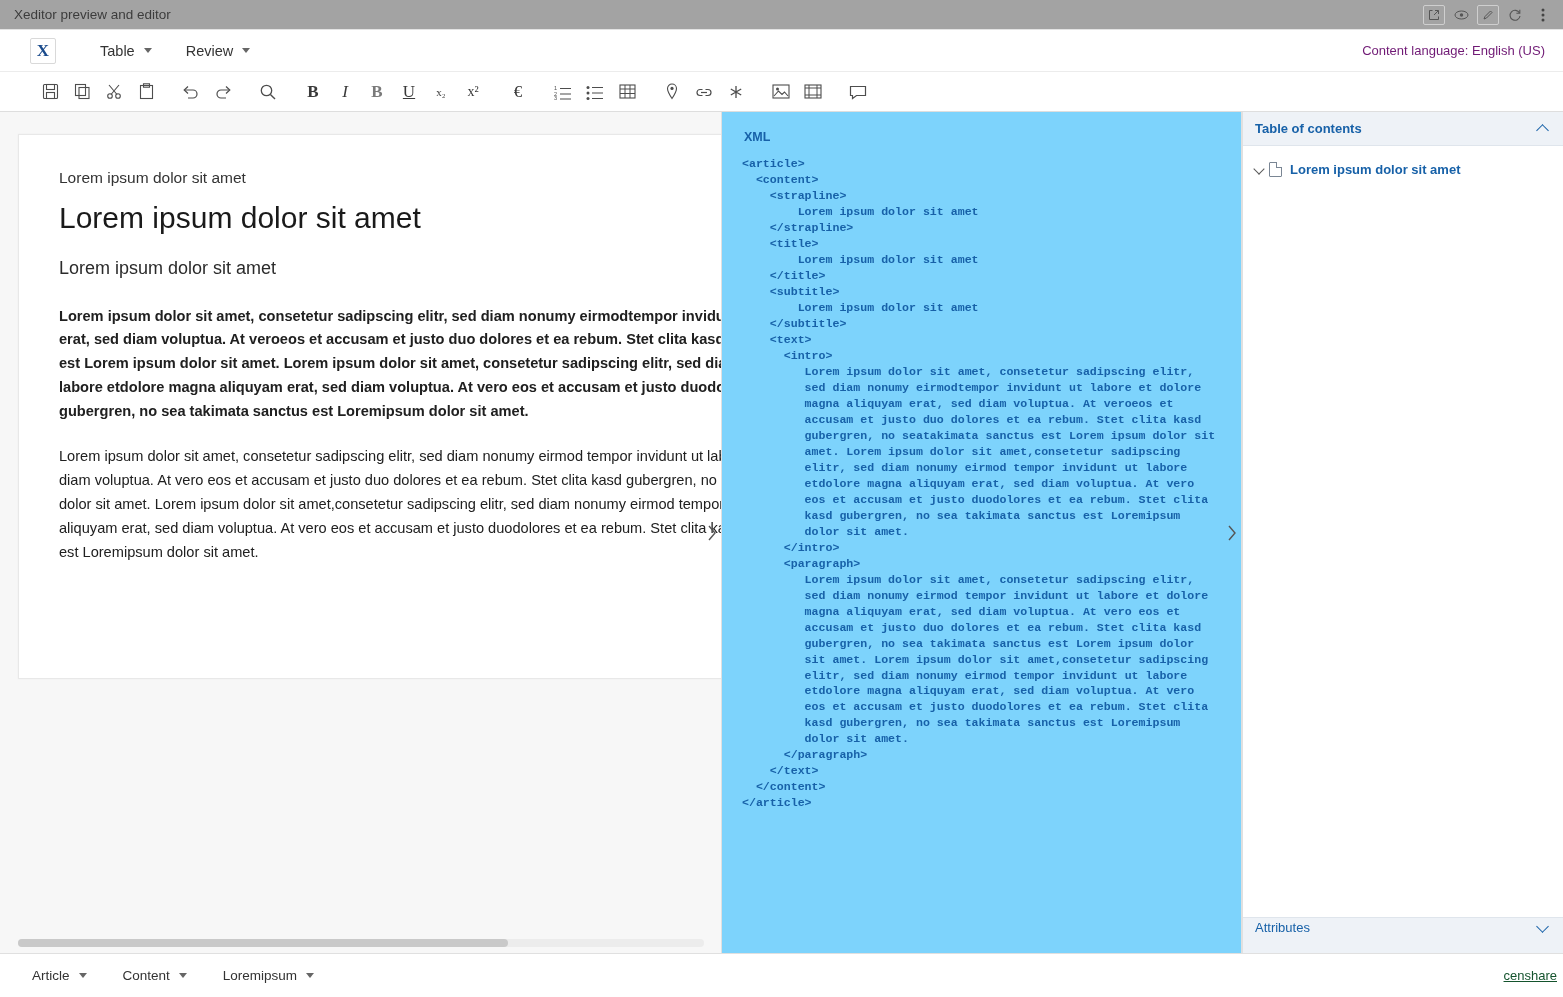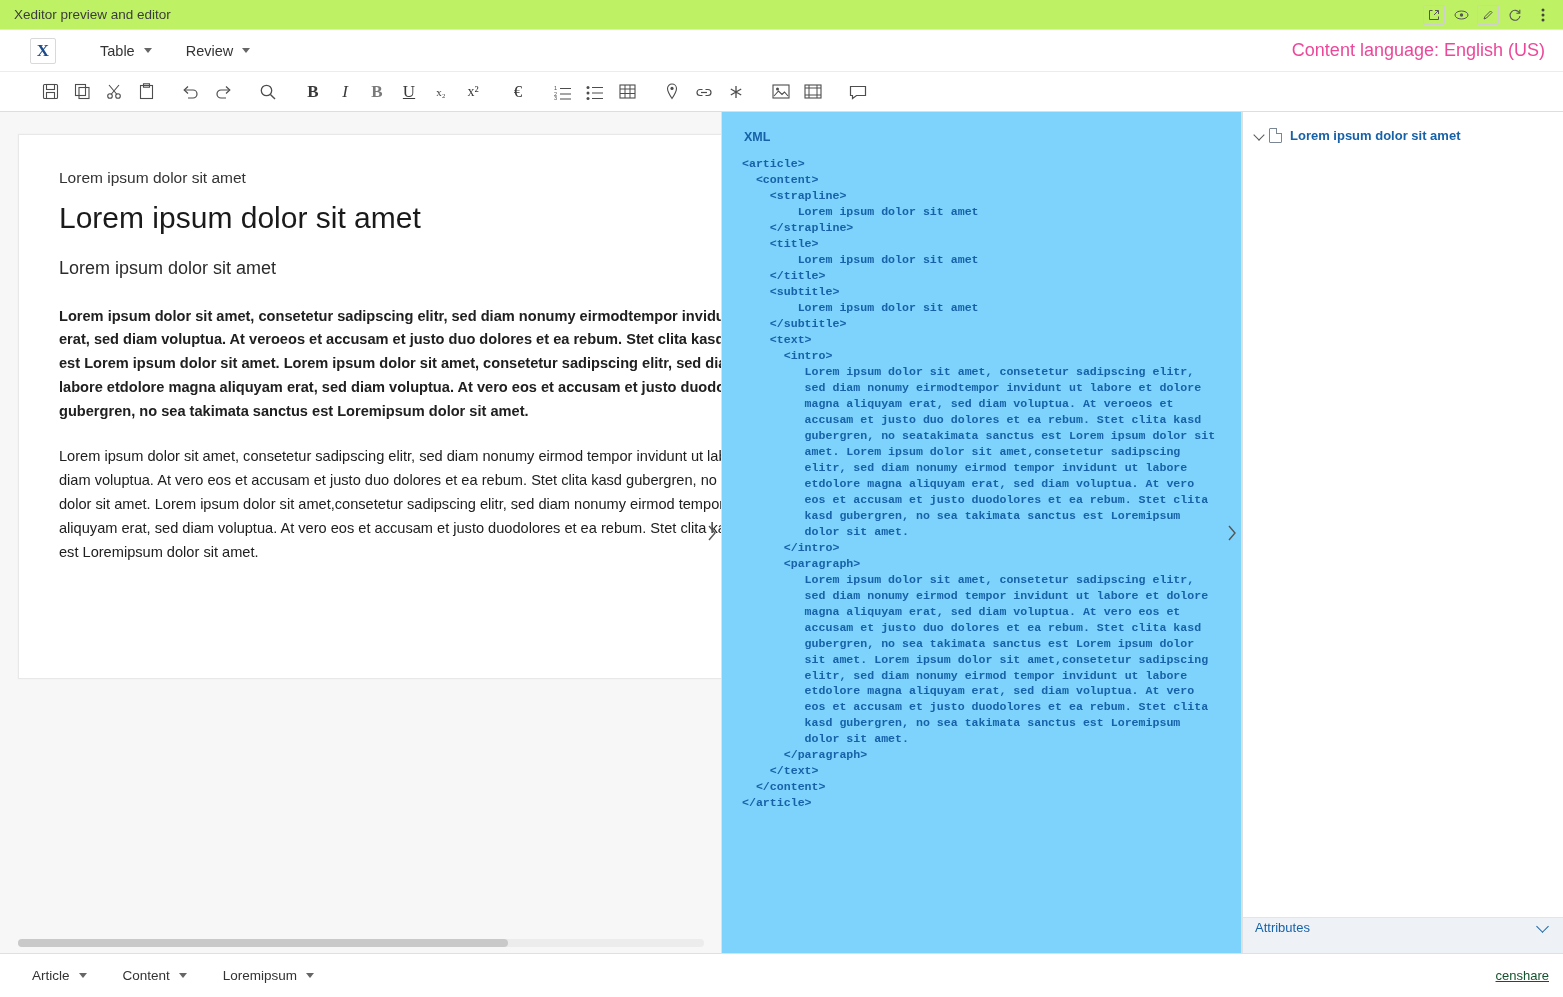--- a/index.html
+++ b/index.html
@@ -16,21 +16,21 @@
     display: flex; flex-direction: column;
     position: relative;
   }
 
   
   .titlebar {
     height: 30px;
     display: flex; align-items: center;
     border-bottom: 1px solid #e3e3e3;
     padding: 0 8px 0 14px;
-    background: #bef264;
+    background: #a3a3a3;
     flex: 0 0 30px;
   }
   .titlebar .title {
     font-size: 13.5px;
     color: #3c3c3c;
   }
   .titlebar .spacer { flex: 1; }
   .titlebar .tb-icons { display: flex; align-items: center; gap: 4px; }
   .tb-btn {
     width: 24px; height: 22px;
@@ -74,22 +74,22 @@
     cursor: pointer;
   }
   .caret {
     width: 0; height: 0;
     border-left: 4.5px solid transparent;
     border-right: 4.5px solid transparent;
     border-top: 5px solid #666;
   }
   .menubar .spacer { flex: 1; }
   .content-lang {
-    font-size: 18px;
-    color: #ec4899;
+    font-size: 13px;
+    color: #701a75;
   }
 
   
   .toolbar {
     height: 40px;
     display: flex; align-items: center;
     padding: 0 14px 0 34px;
     border-bottom: 1px solid #dedede;
     background: #fff;
     flex: 0 0 40px;
@@ -284,21 +284,21 @@
     flex: 0 0 36px;
   }
   .attributes-bar .spacer { flex: 1; }
 
   
   .statusbar {
     height: 44px;
     flex: 0 0 44px;
     display: flex; align-items: center;
     border-top: 1px solid #e0e0e0;
-    padding: 0 14px 0 32px;
+    padding: 0 6px 0 32px;
     background: #fff;
   }
   .status-item {
     display: flex; align-items: center; gap: 9px;
     font-size: 13.5px; color: #333;
     margin-right: 36px;
     cursor: pointer;
   }
   .statusbar .spacer { flex: 1; }
   .brand {
@@ -549,20 +549,25 @@
   &lt;/content&gt;
 &lt;/article&gt;</pre>
       <div class="collapse-arrow" style="right:2px;">
         <svg width="10" height="16" viewBox="0 0 10 16">
             <path d="M2 1l6 7-6 7" fill="none" stroke="#555" stroke-width="1.4"></path>
           </svg>
       </div>
     </div>
 
     <div class="toc-pane">
+      <div class="panel-head">
+        <span>Table of contents</span>
+        <span class="spacer"></span>
+        <span class="chev"></span>
+      </div>
       <div class="toc-body">
         <div class="toc-row level1">
           <span class="tri"></span>
           <span class="doc-ico"></span>
           <span>Lorem ipsum dolor sit amet</span>
         </div>
       </div>
       <div class="attributes-bar">
         <span>Attributes</span>
         <span class="spacer"></span>

